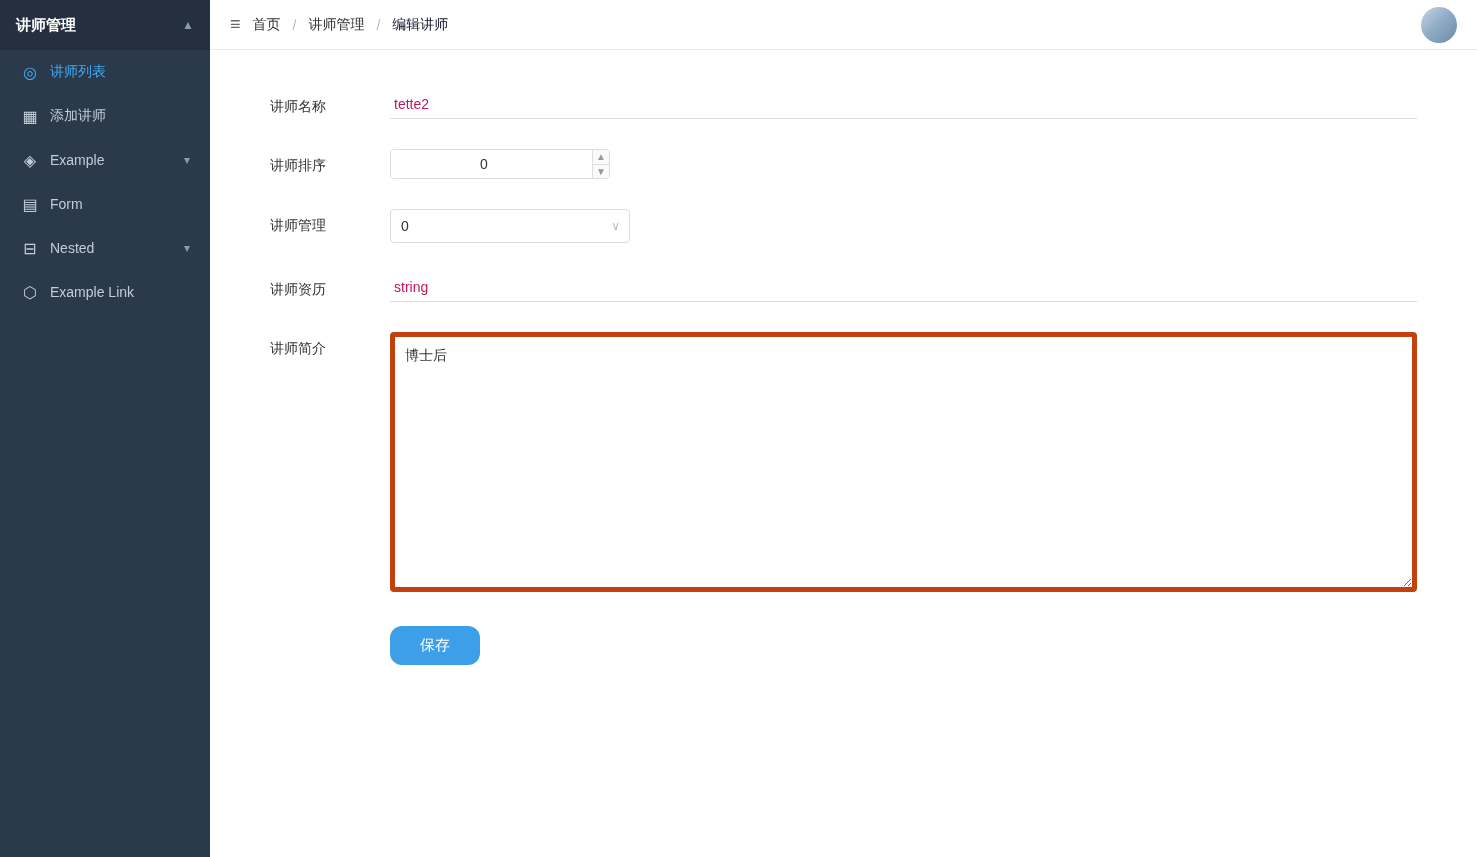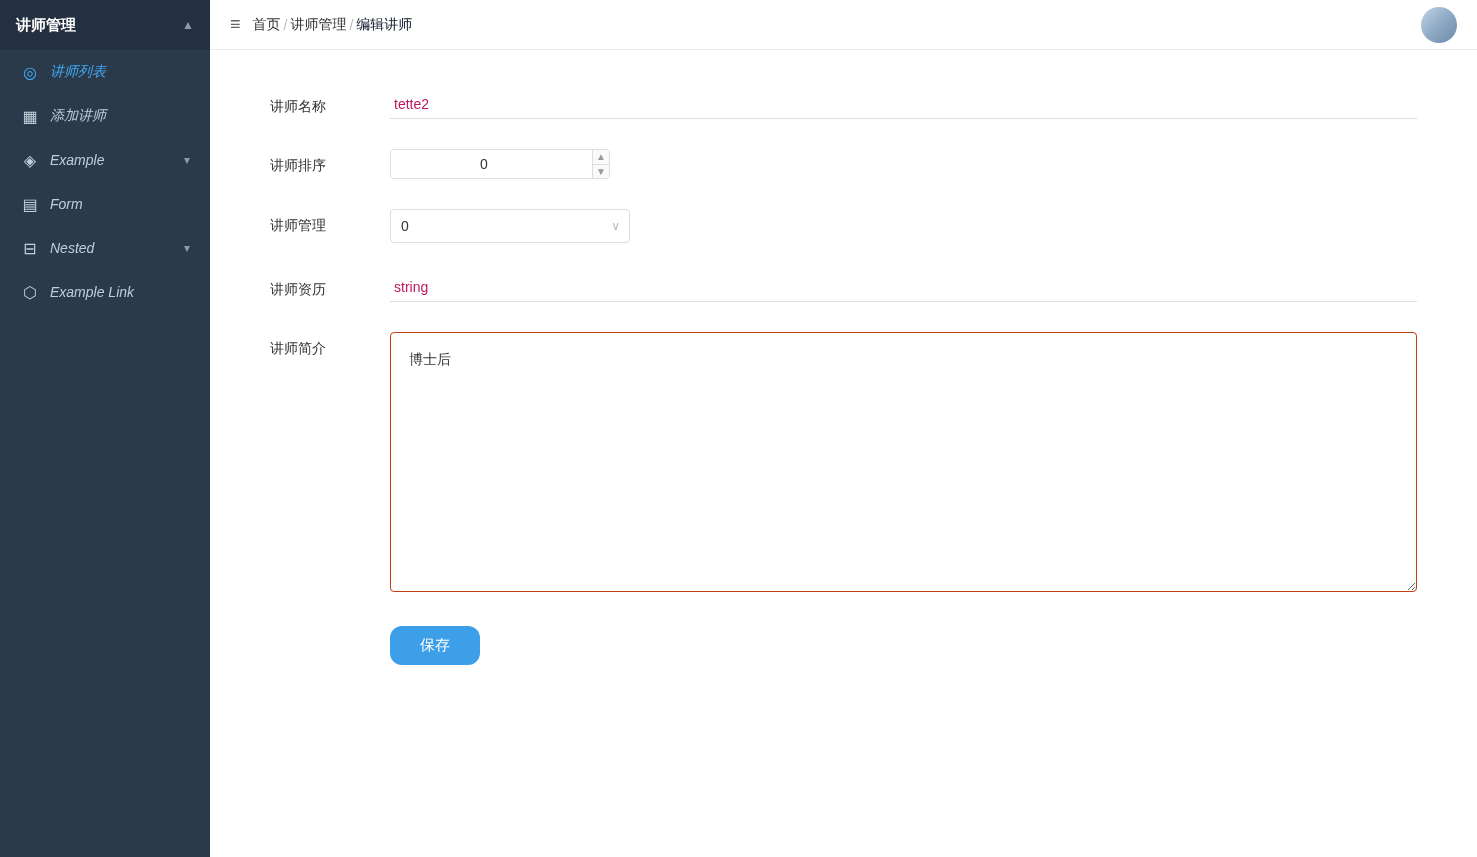--- a/index.html
+++ b/index.html
@@ -48,21 +48,21 @@
     }
     .sidebar-item .item-icon {
       width: 20px;
       height: 20px;
       margin-right: 10px;
       display: flex;
       align-items: center;
       justify-content: center;
       font-size: 16px;
     }
-    .sidebar-item .item-label { flex: 1; font-style: italic; }
+    .sidebar-item .item-label { flex: 1; }
     .sidebar-item .chevron { font-size: 12px; color: #8a9bb0; }
 
     
     .main {
       flex: 1;
       display: flex;
       flex-direction: column;
       overflow: hidden;
     }
 
@@ -77,21 +77,21 @@
       gap: 12px;
     }
     .topbar-menu-icon {
       font-size: 18px;
       cursor: pointer;
       color: #666;
     }
     .breadcrumb {
       display: flex;
       align-items: center;
-      gap: 3px;
+      gap: 12px;
       font-size: 14px;
       color: #666;
     }
     .breadcrumb-separator { color: #bbb; }
     .breadcrumb-link { color: #333; cursor: pointer; }
     .breadcrumb-current { color: #0f172a; }
     .topbar-avatar {
       margin-left: auto;
       width: 36px;
       height: 36px;
@@ -205,23 +205,23 @@
       top: 50%;
       transform: translateY(-50%);
       pointer-events: none;
       color: #bbb;
       font-size: 12px;
     }
 
     
     .form-textarea {
       width: 100%;
-      border: 1px solid #c2410c;
+      border: 5px solid #c2410c;
       border-radius: 4px;
-      padding: 18px;
+      padding: 10px;
       font-size: 14px;
       color: #333;
       resize: vertical;
       min-height: 260px;
       outline: none;
       font-family: Liberation Serif, serif;
     }
 
     
     .btn-save {

